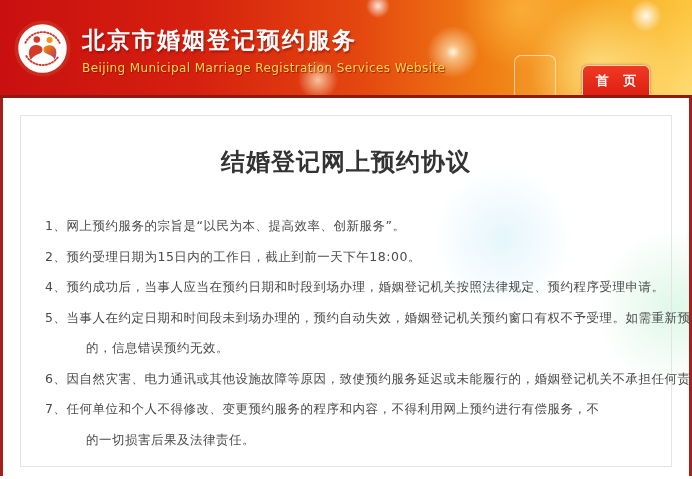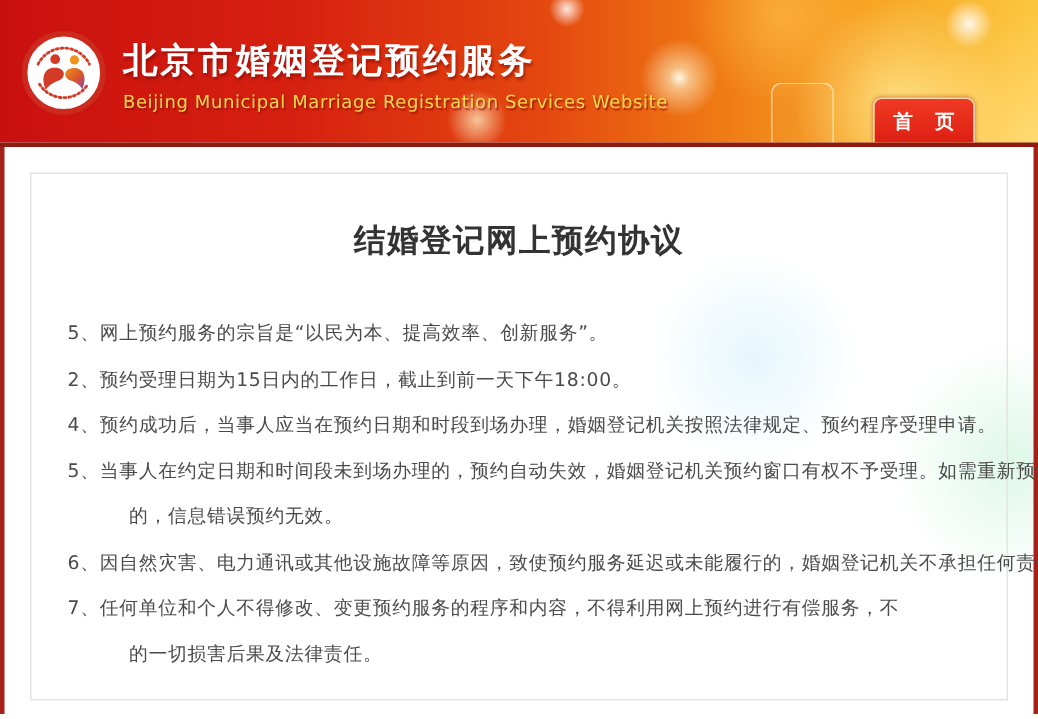--- a/index.html
+++ b/index.html
@@ -63,21 +63,21 @@
       #ffffff;
     border-left: 3px solid #a6201a;
     border-right: 3px solid #a6201a;
   }
   .panel {
     position: absolute; left: 17px; top: 17px; right: 17px; height: 352px;
     border: 1px solid #e4e4e4; background: transparent;
   }
   .agreement-title {
     margin-top: 30px; text-align: center;
-    font-size: 21px; font-weight: bold; color: #333333; letter-spacing: 1px;
+    font-size: 24px; font-weight: bold; color: #333333; letter-spacing: 1px;
   }
   .lines { margin: 40px 24px 0 24px; }
   .line {
     font-size: 12.5px; color: #4a4a4a; letter-spacing: .5px;
     margin-bottom: 13.5px; white-space: nowrap;
   }
   .line.cont { padding-left: 41px; }
 
   
   .watermark {
@@ -123,21 +123,21 @@
       </div>
     </div>
     <div class="tab-ghost"></div>
     <div class="home-btn">首 页</div>
   </div>
 
   <div class="content">
     <div class="panel">
       <h1 class="agreement-title">结婚登记网上预约协议</h1>
       <div class="lines">
-        <p class="line">5、网上预约服务的宗旨是“以民为本、提高效率、创新服务”。</p>
+        <p class="line">1、网上预约服务的宗旨是“以民为本、提高效率、创新服务”。</p>
         <p class="line">2、预约受理日期为15日内的工作日，截止到前一天下午18:00。</p>
         <p class="line">4、预约成功后，当事人应当在预约日期和时段到场办理，婚姻登记机关按照法律规定、预约程序受理申请。</p>
         <p class="line">5、当事人在约定日期和时间段未到场办理的，预约自动失效，婚姻登记机关预约窗口有权不予受理。如需重新预约</p>
         <p class="line cont">的，信息错误预约无效。</p>
         <p class="line">6、因自然灾害、电力通讯或其他设施故障等原因，致使预约服务延迟或未能履行的，婚姻登记机关不承担任何责任。</p>
         <p class="line">7、任何单位和个人不得修改、变更预约服务的程序和内容，不得利用网上预约进行有偿服务，不</p>
         <p class="line cont">的一切损害后果及法律责任。</p>
 
       </div>
     </div>

